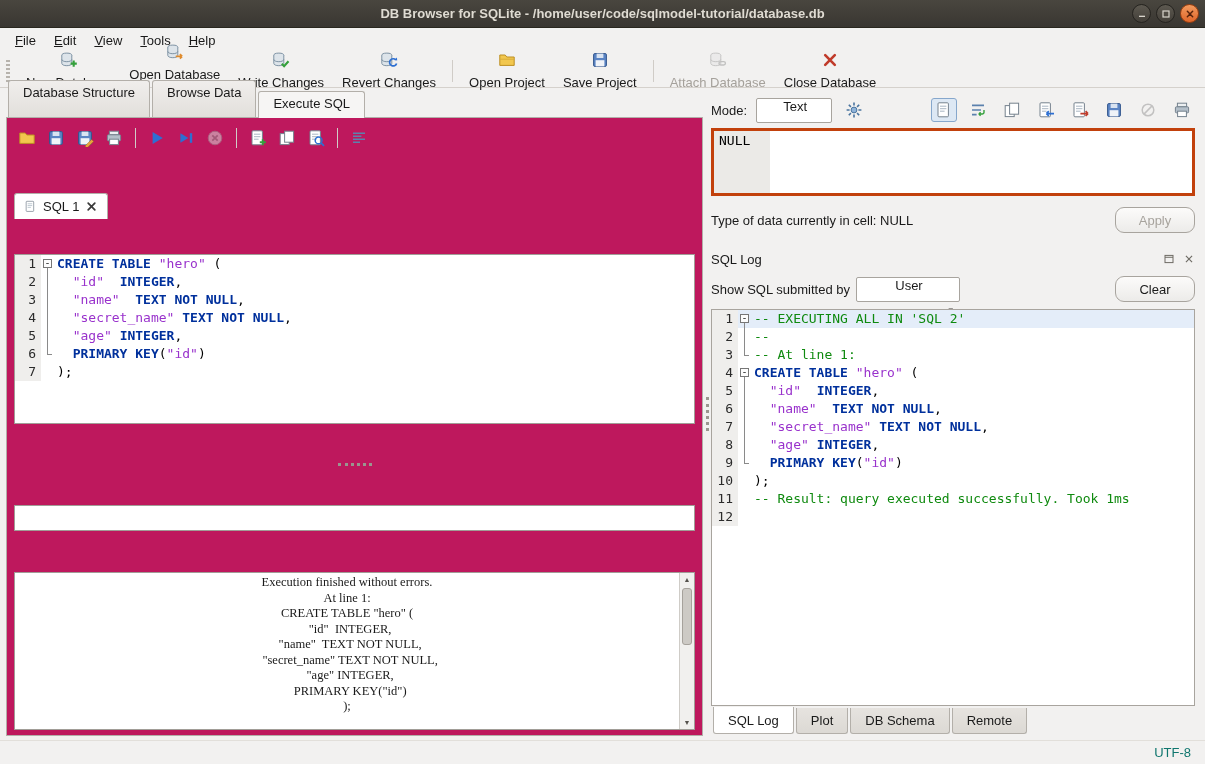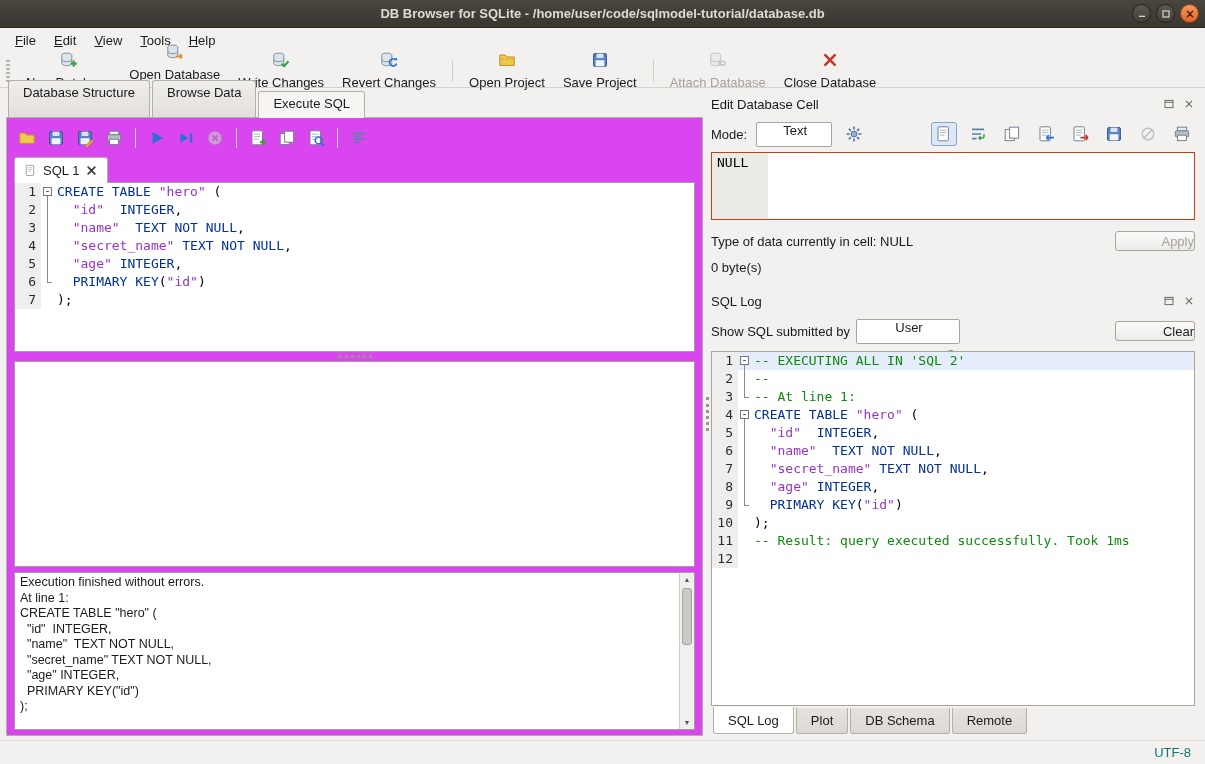--- a/index.html
+++ b/index.html
@@ -32,21 +32,21 @@
   .icon{display:inline-flex;width:18px;height:18px;}
   .icon svg{width:18px;height:18px;display:block;}
   .icon.sm, .icon.sm svg{width:13px;height:13px;}
 
   
   .content{flex:1;display:flex;min-height:0;}
   .left-panel{width:703px;flex:none;display:flex;flex-direction:column;padding:2px 0 4px 6px;min-height:0;}
   .main-tabs{height:27px;flex:none;display:flex;align-items:flex-end;padding-left:2px;}
   .main-tab{padding:4px 14px 16px;border:1px solid #b3afa9;border-bottom:none;border-radius:3px 3px 0 0;background:linear-gradient(#f0eeec,#e2dfdb);margin-right:2px;line-height:16px;cursor:default;}
   .main-tab.active{background:#f6f5f4;position:relative;z-index:2;margin-bottom:-1px;padding-bottom:6px;}
-  .panel-frame{flex:1;border:1px solid #b3afa9;background:#d946ef;display:flex;flex-direction:column;padding:5px 7px;min-height:0;}
+  .panel-frame{flex:1;border:1px solid #b3afa9;background:#be185d;display:flex;flex-direction:column;padding:5px 7px;min-height:0;gap:36px;}
 
   .sql-toolbar{height:30px;flex:none;display:flex;align-items:center;gap:3px;}
   .icon-btn{width:26px;height:24px;display:flex;align-items:center;justify-content:center;border:1px solid transparent;border-radius:3px;}
   .icon-btn.disabled{opacity:.55;filter:grayscale(.6);}
   .icon-btn.active{background:#dde8f4;border-color:#86a7cc;}
   .st-sep{width:1px;height:20px;background:#d0ccc7;margin:0 5px;}
 
   .sqltab-bar{height:29px;flex:none;display:flex;align-items:flex-end;}
   .sqltab{display:flex;align-items:center;gap:6px;padding:5px 9px;border:1px solid #b3afa9;border-bottom:none;border-radius:3px 3px 0 0;background:#fff;position:relative;z-index:2;margin-bottom:-1px;}
 
@@ -54,30 +54,30 @@
   .code-line{display:flex;height:18px;line-height:18px;}
   .code-line.hl{background:var(--log-highlight,#e4edf9);}
   .ln{width:26px;flex:none;text-align:right;padding-right:5px;color:#2b2b2b;background:#efeeec;}
   .fold{width:13px;flex:none;position:relative;}
   .fold-box{position:absolute;left:2px;top:4px;width:9px;height:9px;border:1px solid #777;background:#fdfdfd;font-size:10px;line-height:6px;text-align:center;color:#333;}
   .fold.start::before{content:"";position:absolute;left:6px;top:13px;bottom:0;border-left:1px solid #8a8a8a;}
   .fold.mid::before{content:"";position:absolute;left:6px;top:0;bottom:0;border-left:1px solid #8a8a8a;}
   .fold.end::before{content:"";position:absolute;left:6px;top:0;height:9px;border-left:1px solid #8a8a8a;}
   .fold.end::after{content:"";position:absolute;left:6px;top:9px;width:5px;border-top:1px solid #8a8a8a;}
   .code{white-space:pre;padding-left:3px;}
-  .tk-k{color:var(--keyword,#00309c);font-weight:normal;}
+  .tk-k{color:var(--keyword,#00309c);font-weight:bold;}
   .tk-s{color:var(--identifier,#9932cc);}
   .tk-c{color:var(--comment,#0f8a0f);}
   .tk-p{color:#000;}
 
   .hsplit{height:9px;flex:none;display:flex;align-items:center;justify-content:center;}
   .hsplit .dots{width:34px;border-top:3px dotted #9a968f;}
   .results-pane{flex:1;min-height:0;background:#fff;border:1px solid #a19d97;}
   .message-pane{height:158px;flex:none;margin-top:5px;background:#fff;border:1px solid #a19d97;display:flex;overflow:hidden;}
-  .message-text{flex:1;padding:2px 5px;font-family:Liberation Sans, sans-serif;font-size:12.5px;overflow:hidden;}
+  .message-text{flex:1;padding:2px 5px;font-family:Liberation Serif, serif;font-size:12.5px;overflow:hidden;text-align:center;}
   .msg-line{height:15.5px;line-height:15.5px;white-space:pre;}
   .scrollbar{width:15px;flex:none;background:#f1f0ee;border-left:1px solid #cfccc7;display:flex;flex-direction:column;}
   .sb-btn{height:13px;display:flex;align-items:center;justify-content:center;font-size:7px;color:#55524d;}
   .sb-track{flex:1;position:relative;}
   .sb-thumb{position:absolute;top:2px;left:2px;right:2px;height:44%;background:#cdcac5;border:1px solid #a6a29c;border-radius:3px;}
 
   .vsplit{width:8px;flex:none;display:flex;align-items:center;justify-content:center;}
   .vsplit .dots{height:34px;border-left:3px dotted #9a968f;}
 
   
@@ -85,24 +85,24 @@
   .dock-head{height:24px;flex:none;display:flex;align-items:center;}
   .dock-head.second{margin-top:14px;}
   .spacer{flex:1;}
   .mini-icon{width:12px;height:12px;margin-left:8px;display:inline-flex;}
   .mini-icon svg{width:12px;height:12px;}
   .mode-row{height:36px;flex:none;display:flex;align-items:center;gap:9px;}
   .combo{display:flex;align-items:center;height:25px;background:#fff;border:1px solid #a8a49e;border-radius:2px;padding:0 6px 0 8px;gap:12px;min-width:76px;flex-direction:column;}
   .combo.wide{min-width:104px;}
   .combo .caret{font-size:9px;color:#44413c;margin-left:auto;}
   .cell-icons{margin-left:auto;display:flex;align-items:center;gap:8px;}
-  .cell-editor{height:68px;flex:none;background:#fff;border:1px solid #c2410c;display:flex;overflow:hidden;}
+  .cell-editor{height:68px;flex:none;background:#fff;border:3px solid #c2410c;display:flex;overflow:hidden;}
   .null-col{width:56px;flex:none;background:#ebeae7;padding:2px 5px;font-family:"DejaVu Sans Mono",monospace;font-size:13px;color:#000;}
   .type-row{flex:none;display:flex;align-items:center;margin-top:11px;}
-  .btn{margin-left:auto;min-width:80px;height:20px;background:linear-gradient(#fcfbfa,#ecebe9);border:1px solid #a8a49e;border-radius:3px;font-size:13px;font-family:"Liberation Sans",sans-serif;color:#1a1a1a;text-align:right;}
+  .btn{margin-left:auto;min-width:80px;height:26px;background:linear-gradient(#fcfbfa,#ecebe9);border:1px solid #a8a49e;border-radius:9px;font-size:13px;font-family:"Liberation Sans",sans-serif;color:#1a1a1a;}
   .btn.disabled{color:#a7a39d;}
   .size-row{flex:none;margin-top:9px;}
   .filter-row{height:36px;flex:none;display:flex;align-items:center;gap:6px;}
   .log-editor{flex:1;min-height:0;background:#fff;border:1px solid #a8a49e;overflow:hidden;font-family:"DejaVu Sans Mono",monospace;font-size:13px;margin-top:2px;}
   .dock-tabs{height:30px;flex:none;display:flex;align-items:flex-start;margin-top:2px;padding-left:2px;}
   .dock-tab{padding:5px 14px;border:1px solid #b3afa9;border-top:none;border-radius:0 0 3px 3px;background:linear-gradient(#e6e3df,#dcd9d4);margin-right:2px;cursor:default;}
   .dock-tab.active{background:#fff;margin-top:-1px;padding-top:6px;position:relative;z-index:2;}
 
   .statusbar{height:24px;flex:none;display:flex;align-items:center;justify-content:flex-end;padding-right:14px;color:#0f766e;border-top:1px solid #e2dfda;background:#f2f1f0;}
 </style>
@@ -413,35 +413,20 @@
           </div>
         </div>
       </div>
     </div>
 
     <div class="vsplit">
         <span class="dots"></span>
       </div>
 
     <div class="right-dock">
-      <div class="dock-head">
-        <span>Edit Database Cell</span>
-        <span class="spacer"></span>
-        <span class="mini-icon">
-            <svg viewBox="0 0 18 18" xmlns="http://www.w3.org/2000/svg">
-              <rect x="3" y="3.6" width="12" height="10.8" fill="none" stroke="#6e6b64" stroke-width="1.5"></rect>
-              <path d="M3 6.4h12" stroke="#6e6b64" stroke-width="1.5"></path>
-            </svg>
-          </span>
-        <span class="mini-icon">
-            <svg viewBox="0 0 18 18" xmlns="http://www.w3.org/2000/svg">
-              <path d="M4.4 4.4l9.2 9.2M13.6 4.4l-9.2 9.2" stroke="#6e6b64" stroke-width="1.7"></path>
-            </svg>
-          </span>
-      </div>
       <div class="mode-row">
         <span>Mode:</span>
         <div class="combo">
           <span>Text</span>
           <span class="caret">▾</span>
         </div>
         <span id="auto-mode-slot">
             <div class="icon-btn">
               <span class="icon">
                 <svg viewBox="0 0 18 18" xmlns="http://www.w3.org/2000/svg">
@@ -524,21 +509,20 @@
       </div>
       <div class="cell-editor">
         <div class="null-col">
           <span>NULL</span>
         </div>
       </div>
       <div class="type-row">
         <span>Type of data currently in cell: NULL</span>
         <button class="btn disabled">Apply</button>
       </div>
-      <div class="size-row">0 byte(s)</div>
 
       <div class="dock-head second">
         <span>SQL Log</span>
         <span class="spacer"></span>
         <span class="mini-icon">
             <svg viewBox="0 0 18 18" xmlns="http://www.w3.org/2000/svg">
               <rect x="3" y="3.6" width="12" height="10.8" fill="none" stroke="#6e6b64" stroke-width="1.5"></rect>
               <path d="M3 6.4h12" stroke="#6e6b64" stroke-width="1.5"></path>
             </svg>
           </span>

